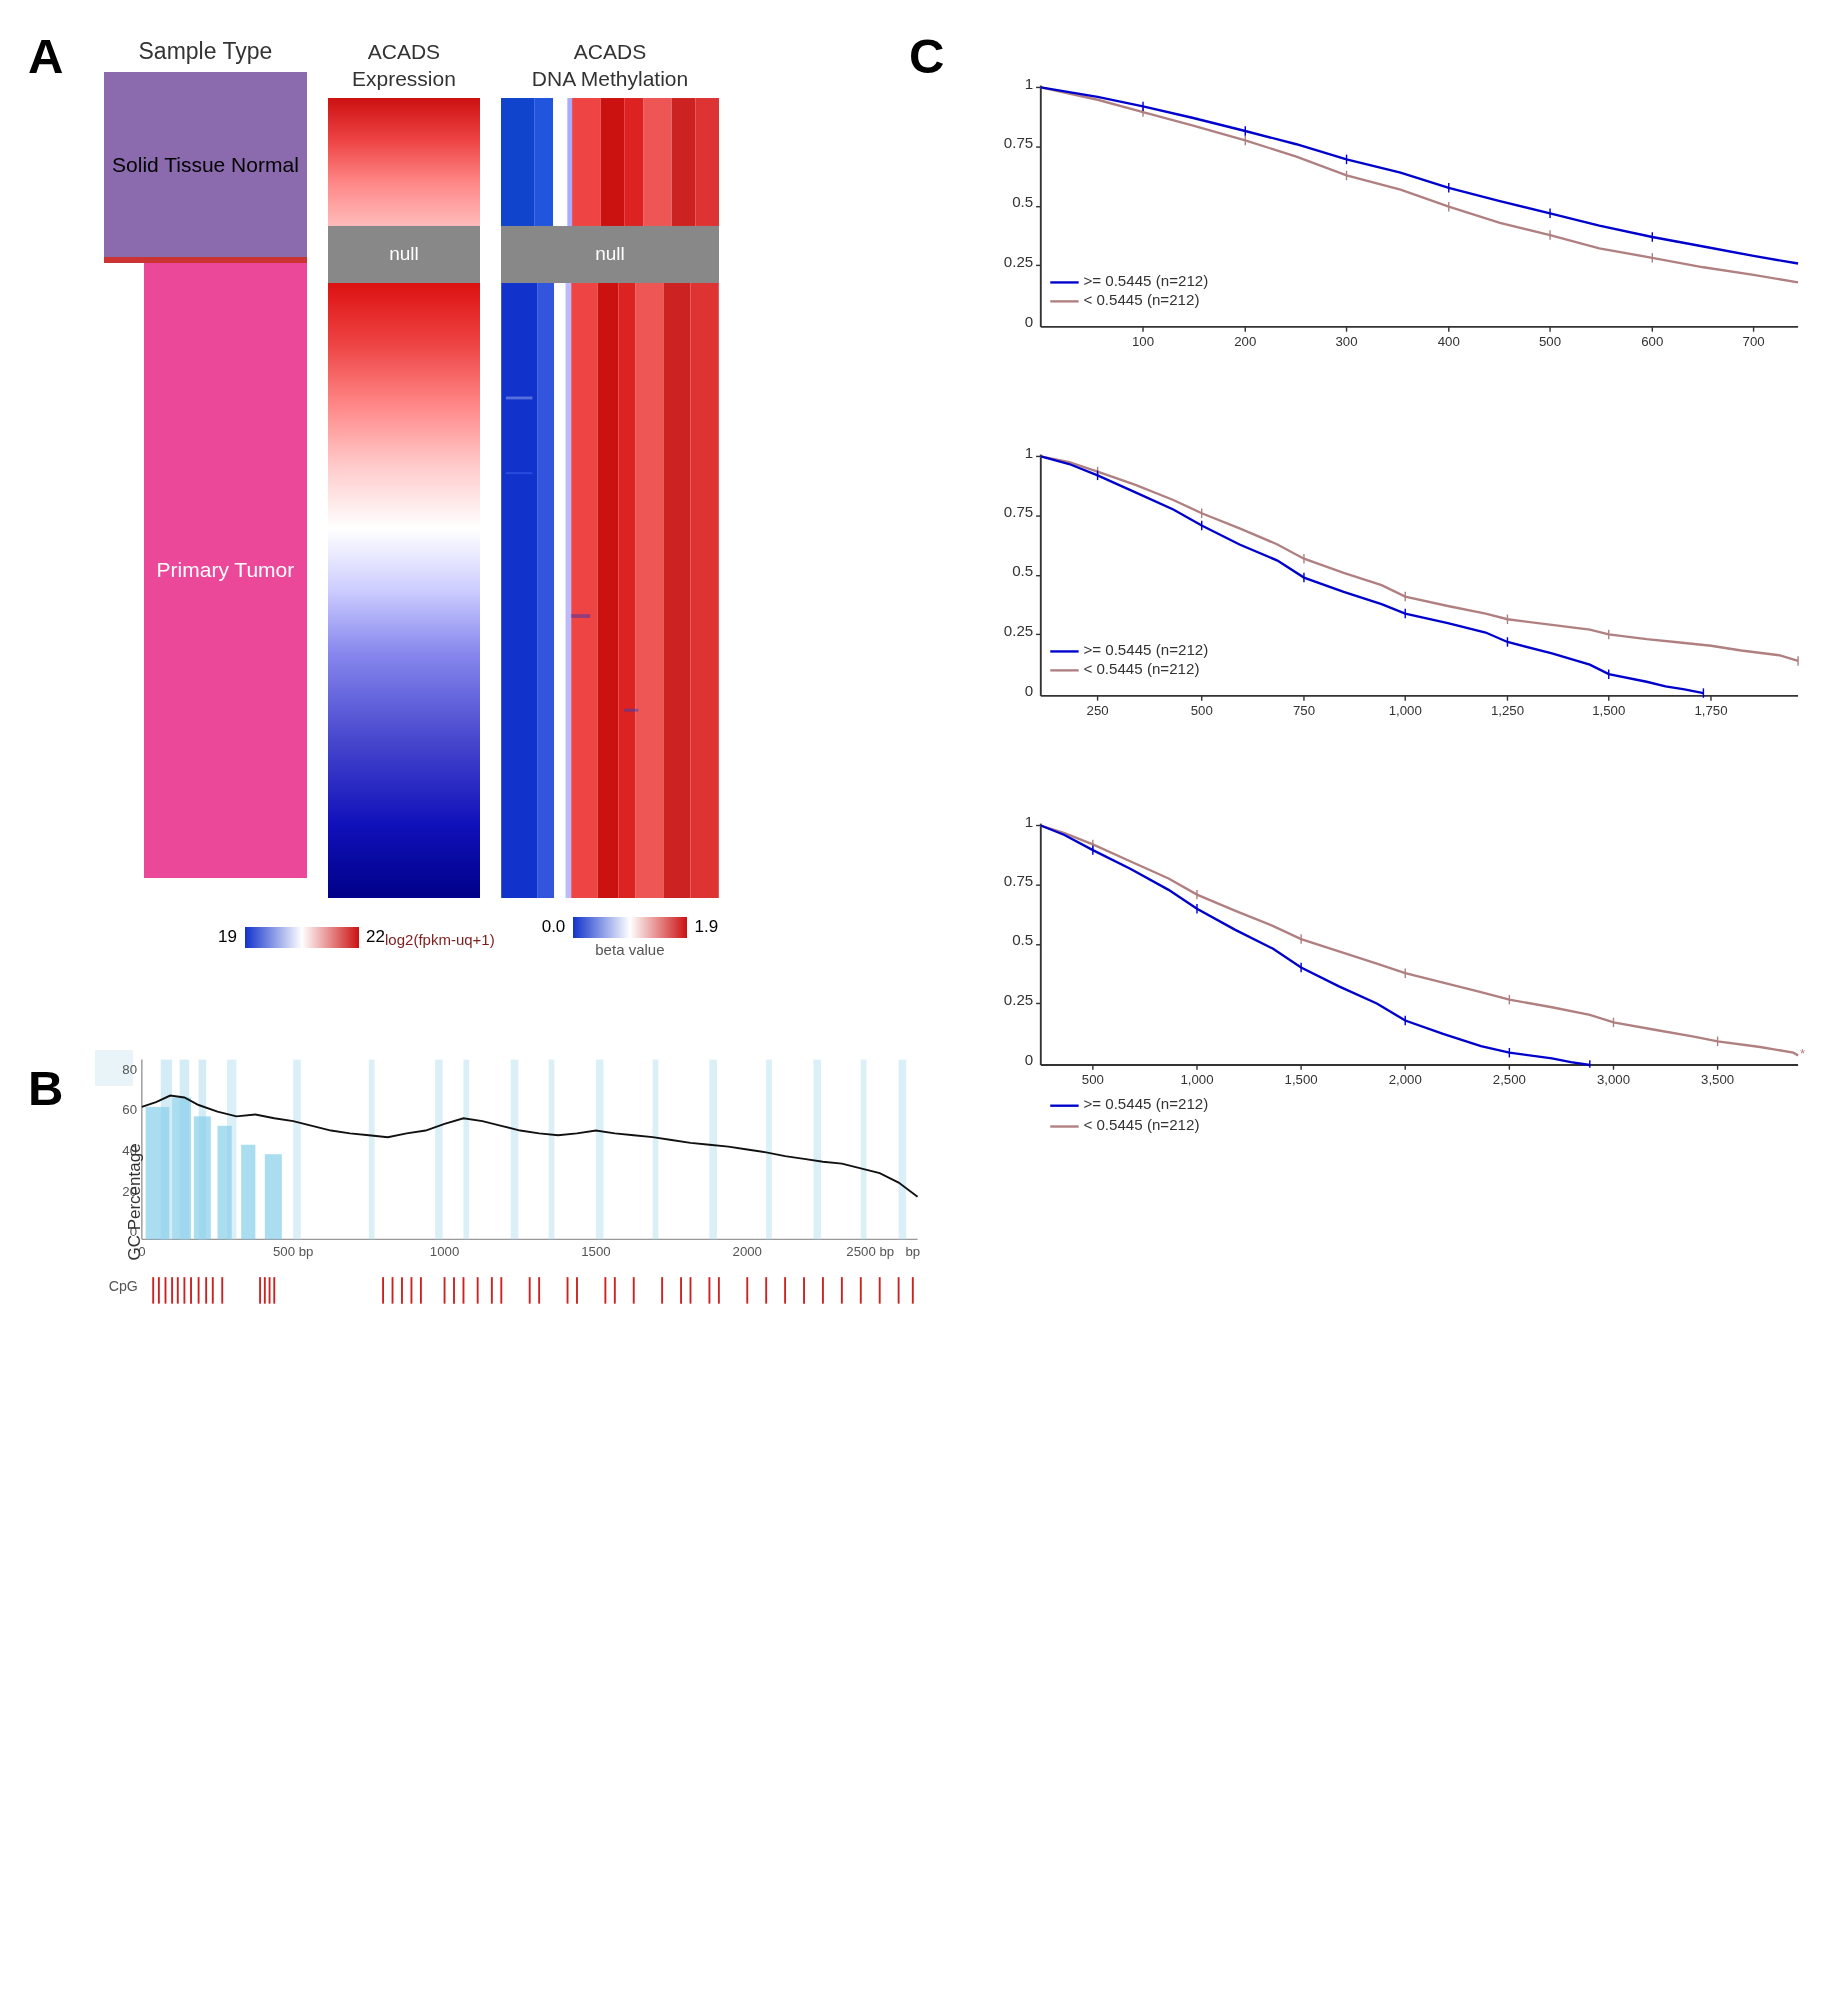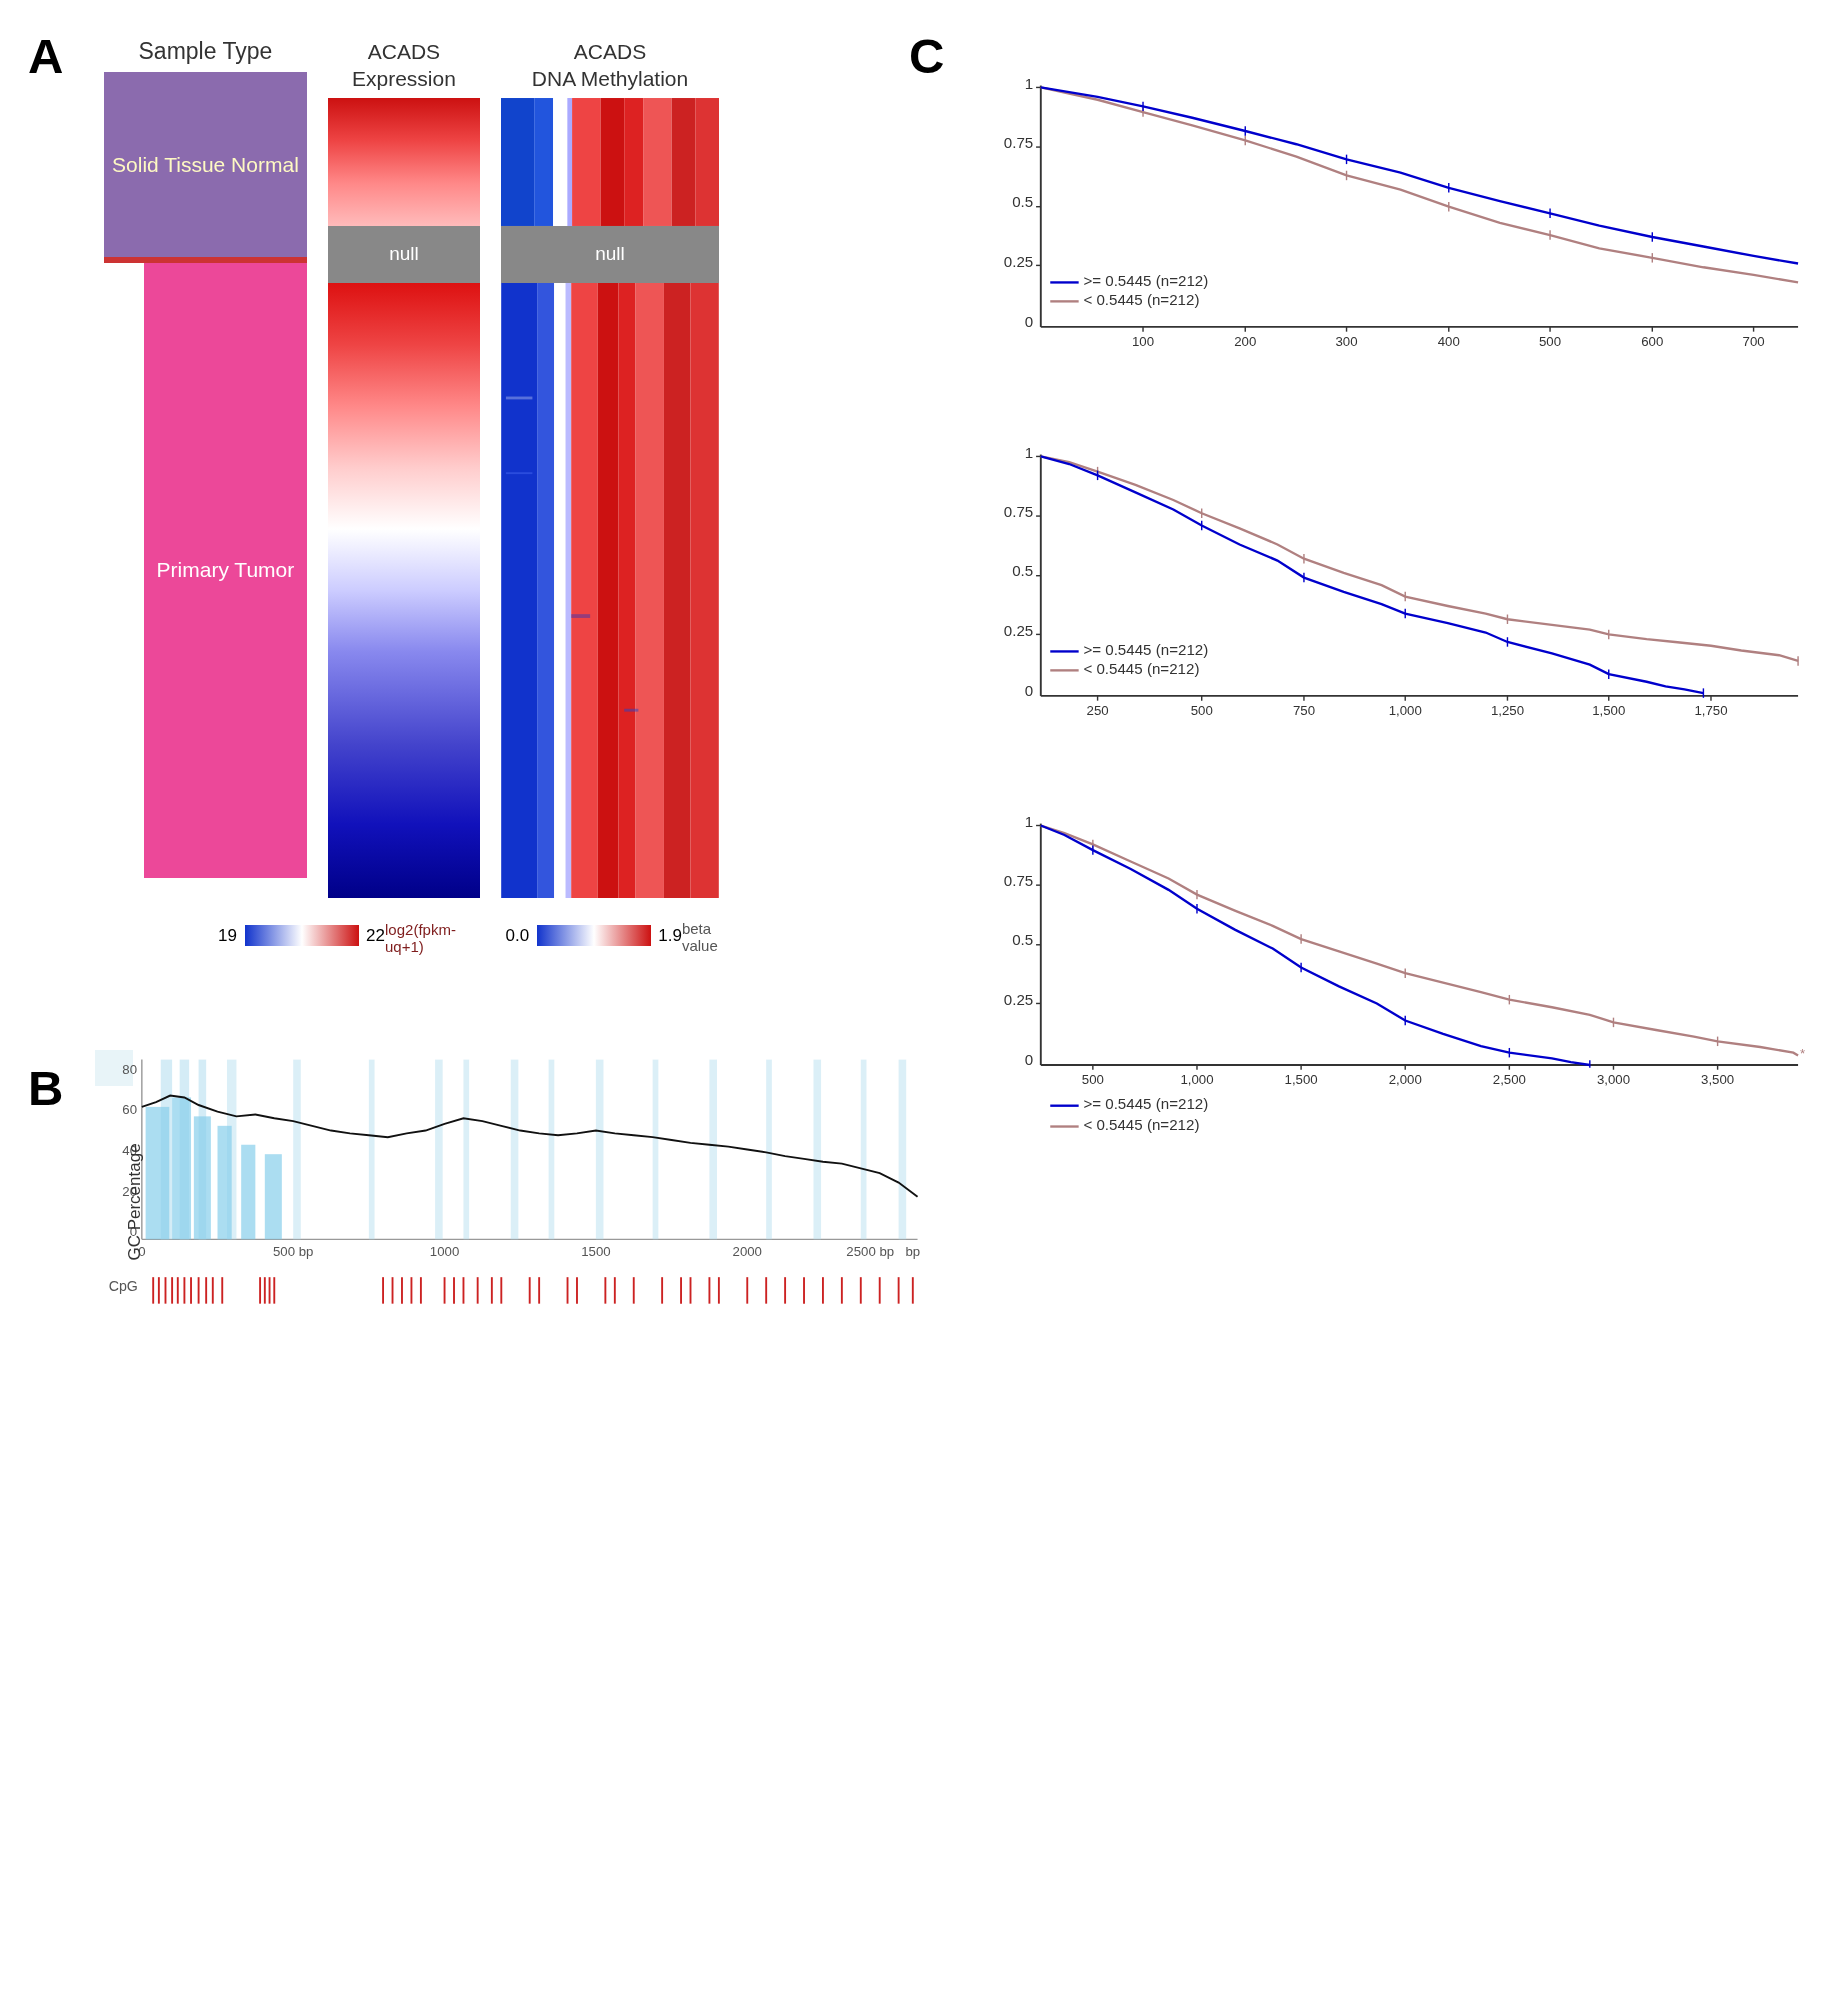--- a/index.html
+++ b/index.html
@@ -39,21 +39,21 @@
 
 <div class="main-container">
 
   <div class="panel-a-label">A</div>
 
   <div class="panel-a" style="position:absolute; top:28px; left:57px; width:662px;">
     <div style="display:flex; gap:21px; align-items:flex-start; margin-top:9.5px; margin-left:47px;">
 
       <div style="width:208px;">
         <div style="text-align:center; font-size:23px; margin-bottom:7.6px; color:#333;">Sample Type</div>
-        <div style="background:#8B6BAE; height:185px; display:flex; align-items:center; justify-content:center; color:#fef9c3; font-size:21px; text-align:center;">Solid Tissue Normal</div>
+        <div style="background:#8B6BAE; height:185px; display:flex; align-items:center; justify-content:center; color:#000000; font-size:21px; text-align:center;">Solid Tissue Normal</div>
         <div style="height:5.7px; background:#cc3333;"></div>
         <div style="background:#ec4899; height:615px; display:flex; align-items:center; justify-content:center; color:white; font-size:21px; text-align:center;margin-left:40px;">Primary Tumor</div>
       </div>
 
       <div style="width:156px;">
         <div style="text-align:center; font-size:21px; margin-bottom:5.7px; color:#333; line-height:1.3;">
           <span style="white-space:pre;">ACADS
 Expression</span>
         </div>
 
@@ -123,21 +123,21 @@
 
       <div style="display:flex; flex-direction:row; align-items:center;">
         <div style="display:flex; align-items:center; gap:7.6px;">
           <span style="font-size:17px;">19</span>
           <div style="width:114px; height:21px; background:linear-gradient(to right, #1133cc, #ffffff, #cc1111);"></div>
           <span style="font-size:17px;">22</span>
         </div>
         <div style="font-size:15px; color:#7f1d1d; margin-top:3.8px;">log2(fpkm-uq+1)</div>
       </div>
 
-      <div style="display:flex; flex-direction:row; align-items:center;">
+      <div style="display:flex; flex-direction:column; align-items:center;">
         <div style="display:flex; align-items:center; gap:7.6px;">
           <span style="font-size:17px;">0.0</span>
           <div style="width:114px; height:21px; background:linear-gradient(to right, #1133cc, #ffffff, #cc1111);"></div>
           <span style="font-size:17px;">1.9</span>
         </div>
         <div style="font-size:15px; color:#555; margin-top:3px;">beta value</div>
       </div>
     </div>
   </div>
 

